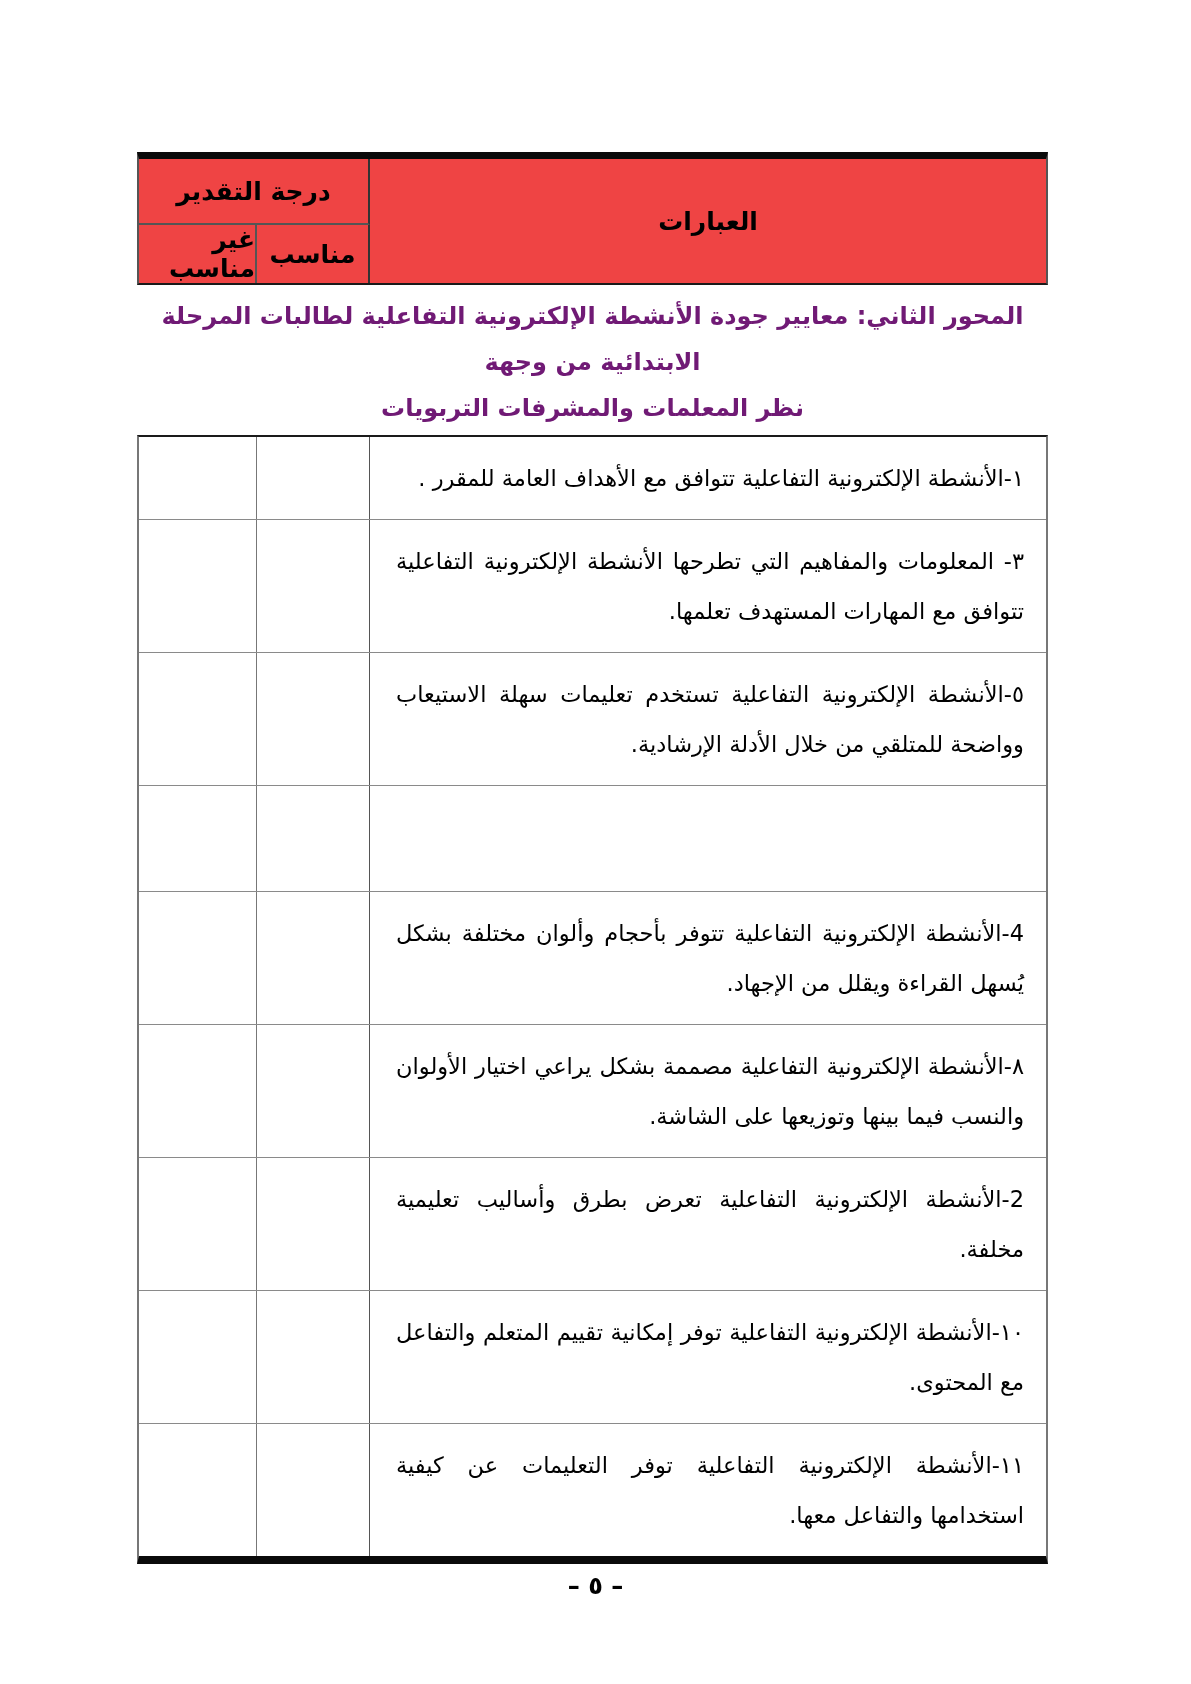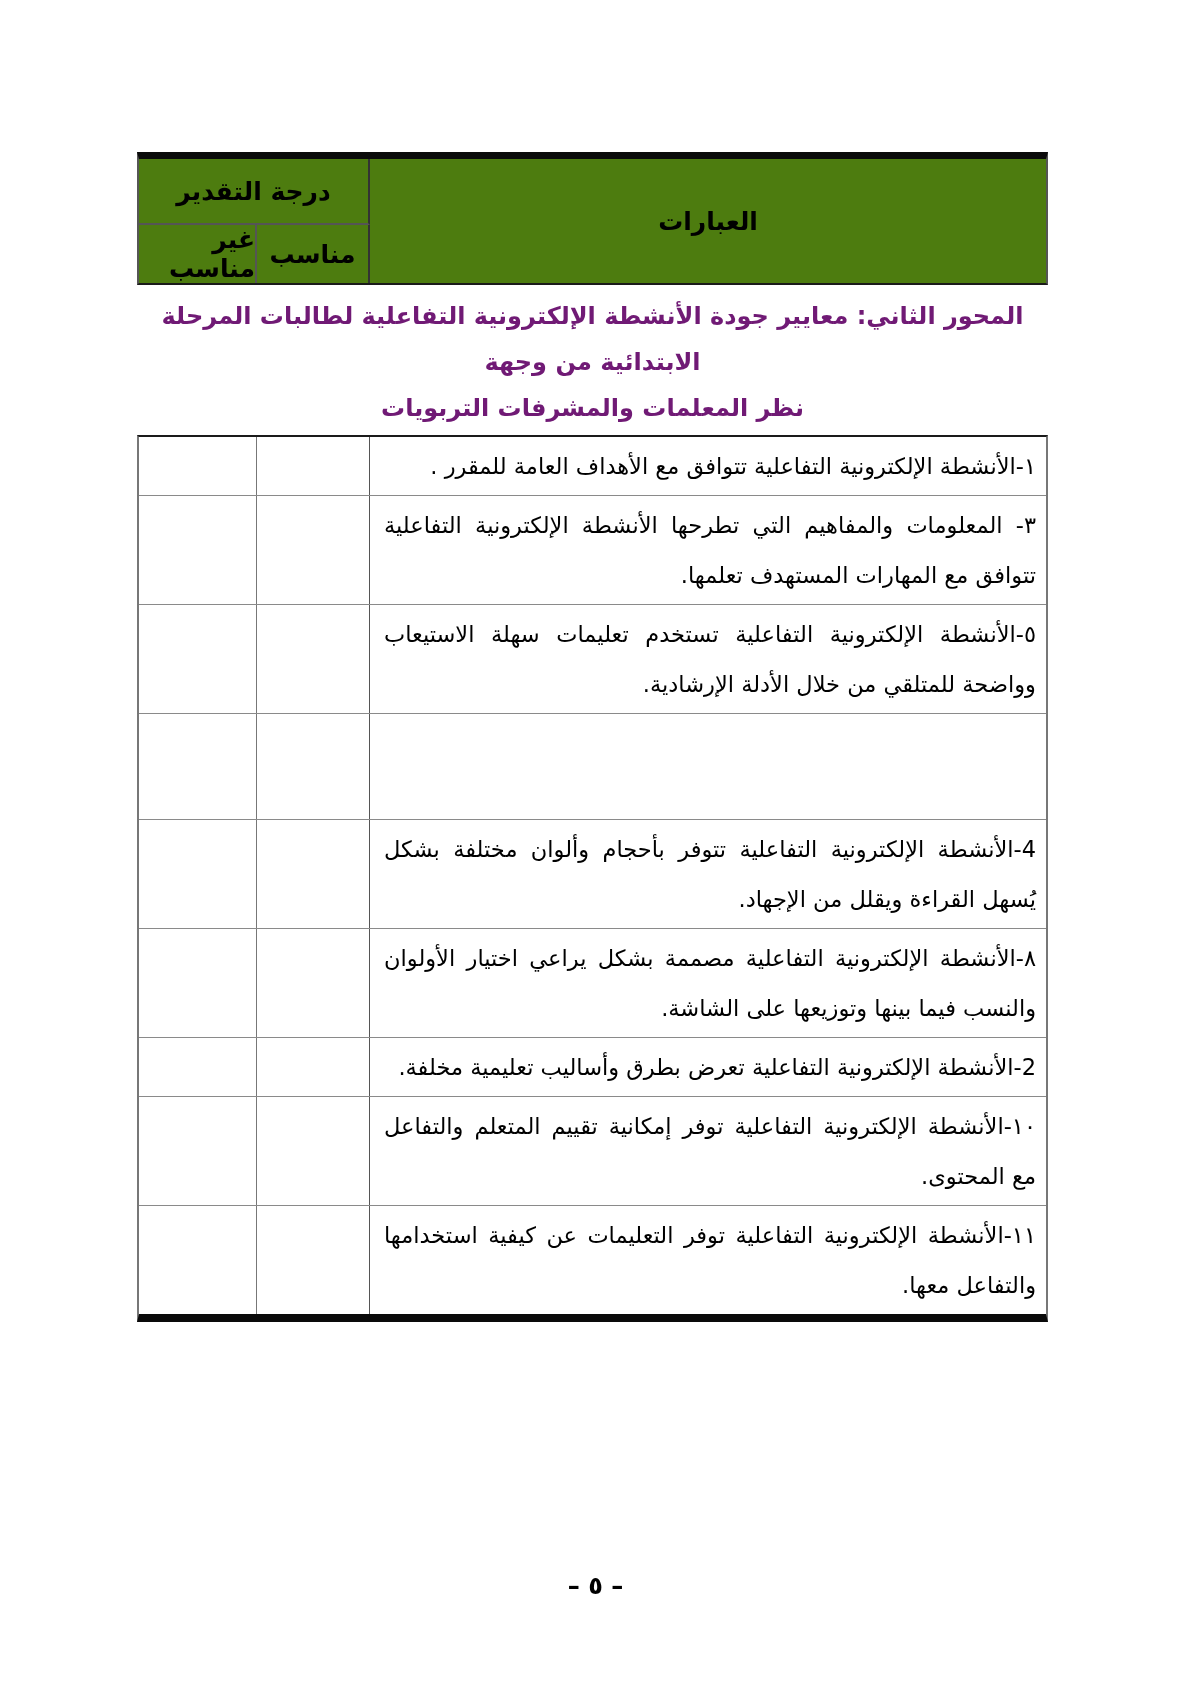--- a/index.html
+++ b/index.html
@@ -12,21 +12,21 @@
     overflow:hidden;
   }
   .qtable {
     position:absolute;
     left:137px; top:152px;
     width:911px;
   }
   
   .thead {
     box-sizing:border-box;
-    background:#4d7c0f;
+    background:#ef4444;
     border-top:7px solid #0a0a0a;
     border-bottom:2px solid #1a1a1a;
     border-left:2px solid #555;
     border-right:2px solid #555;
     display:grid;
     direction:ltr;
     grid-template-columns:118px 113px 1fr;
     grid-template-rows:66px 58px;
   }
   .hcell {
@@ -65,21 +65,21 @@
   .lines-2 { min-height:105px; }
   .cell { box-sizing:border-box; }
   .c-notsuit { border-right:1.5px solid #777; }
   .c-suit    { border-right:1.5px solid #555; }
   .c-stmt {
     direction:rtl;
     display:flex; align-items:center;
     padding:4px 10px 4px 14px;
   }
   .c-stmt p {
-    margin:0; width:100%;
+    margin:12px; width:100%;
     font-size:22.5px;
     line-height:50px;
     text-align:justify;
     text-justify:inter-word;
   }
   
   .page-number {
     position:absolute;
     top:1572px; left:0;
     width:100%;

